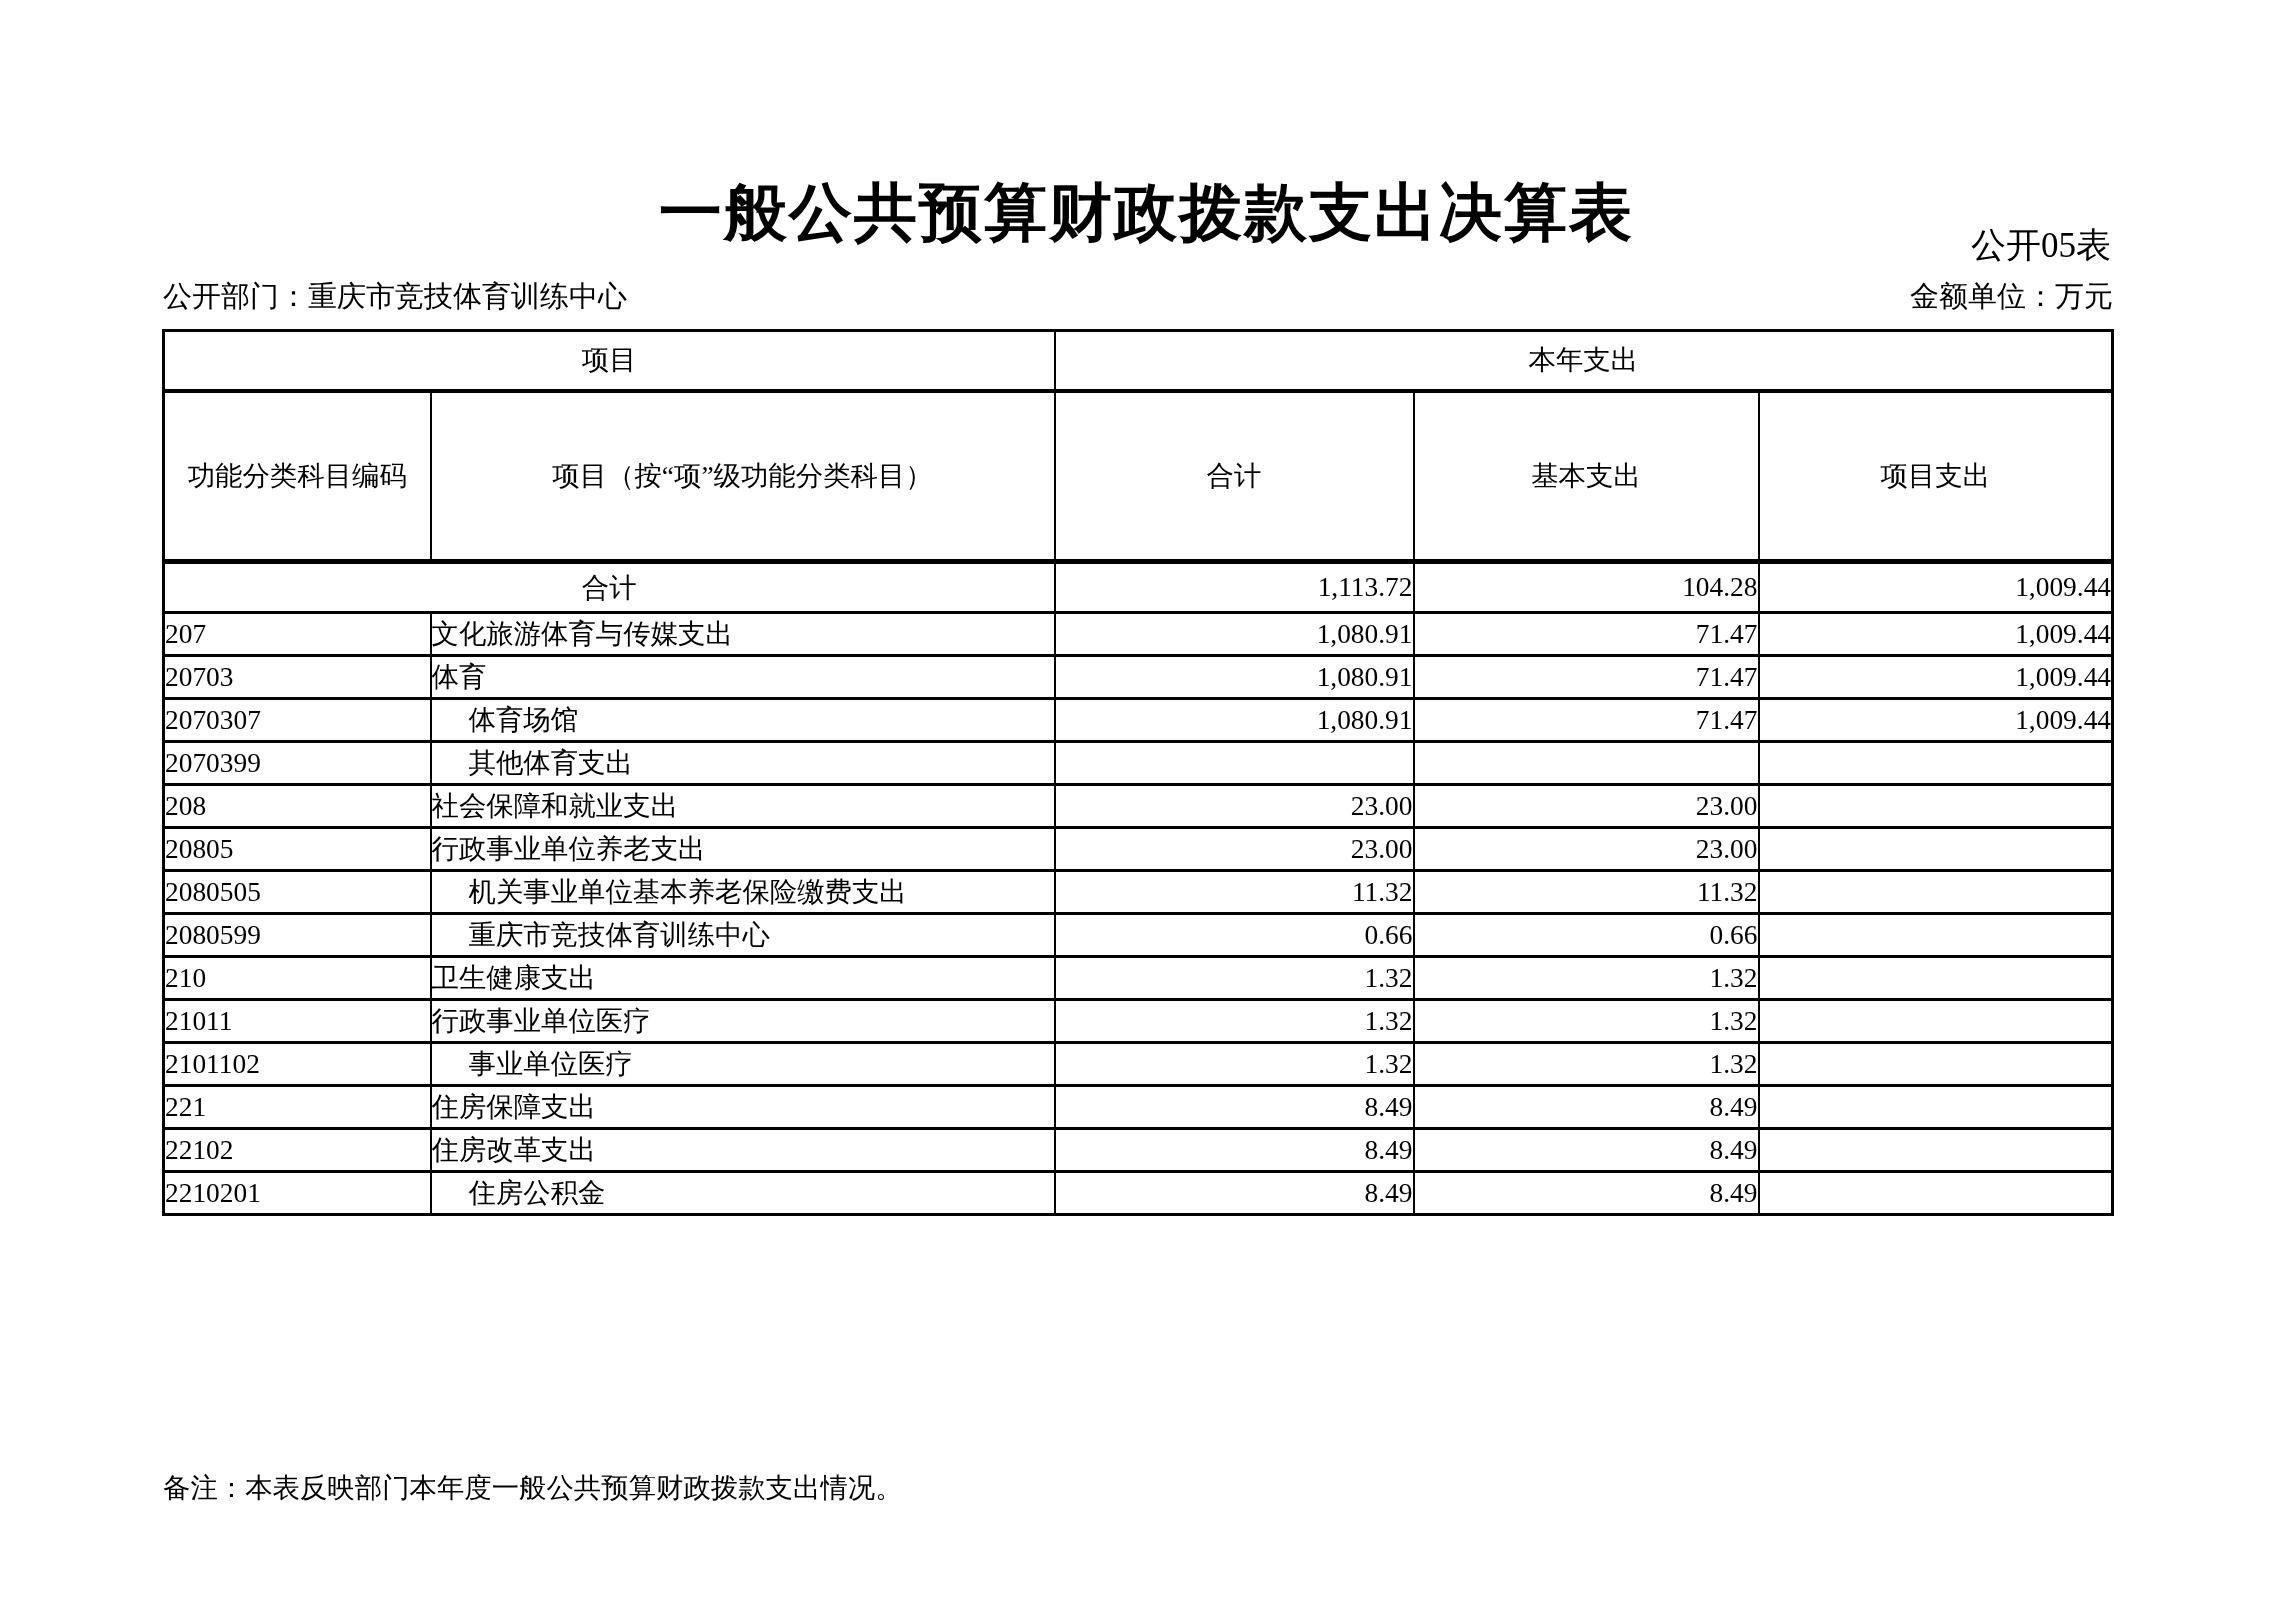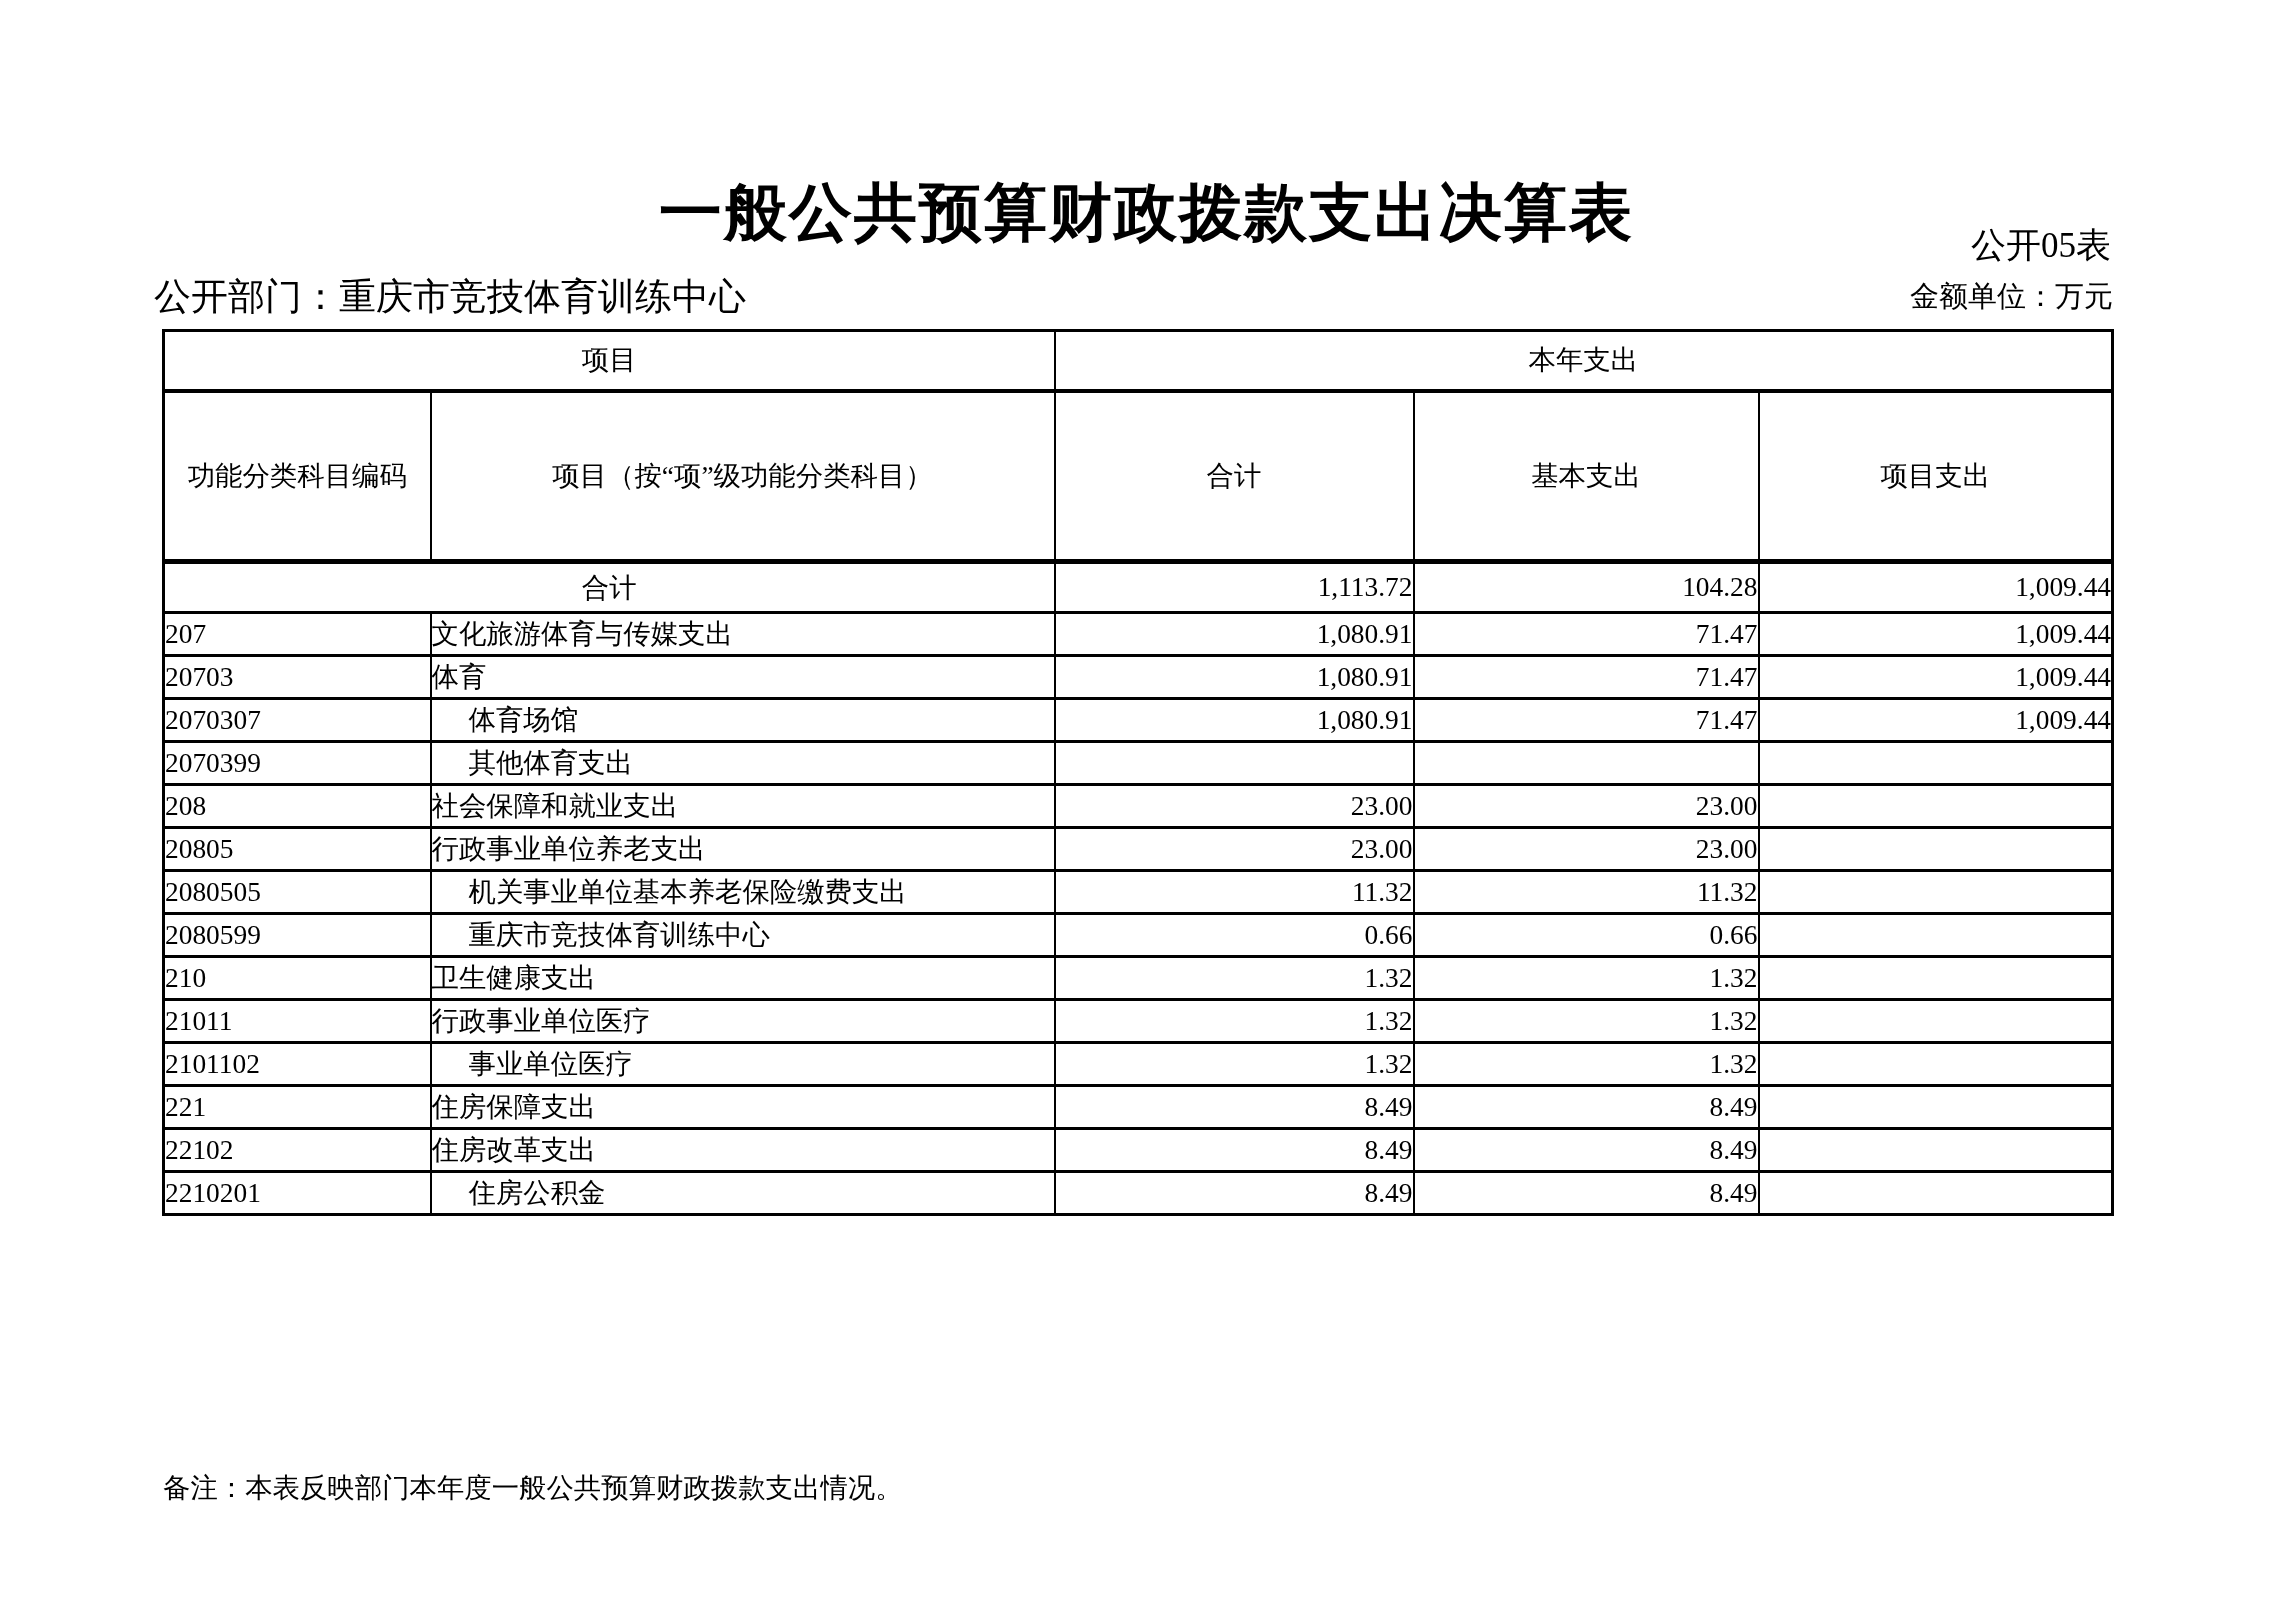--- a/index.html
+++ b/index.html
@@ -29,22 +29,22 @@
     position:absolute;
     top:229px;
     right:182px;
     font-size:35px;
     line-height:33px;
     white-space:nowrap;
   }
   .dept{
     position:absolute;
     top:280px;
-    left:154px;
-    font-size:37px;
+    left:163px;
+    font-size:29px;
     line-height:33px;
     white-space:nowrap;
   }
   .unit{
     position:absolute;
     top:280px;
     right:180px;
     font-size:29px;
     line-height:33px;
     white-space:nowrap;

